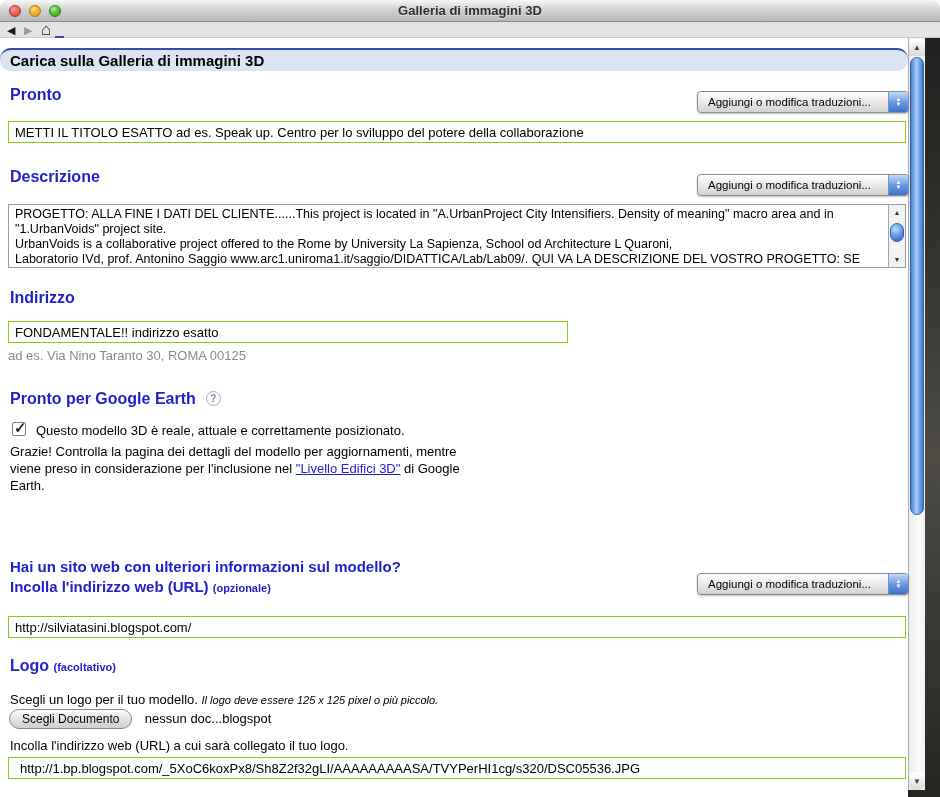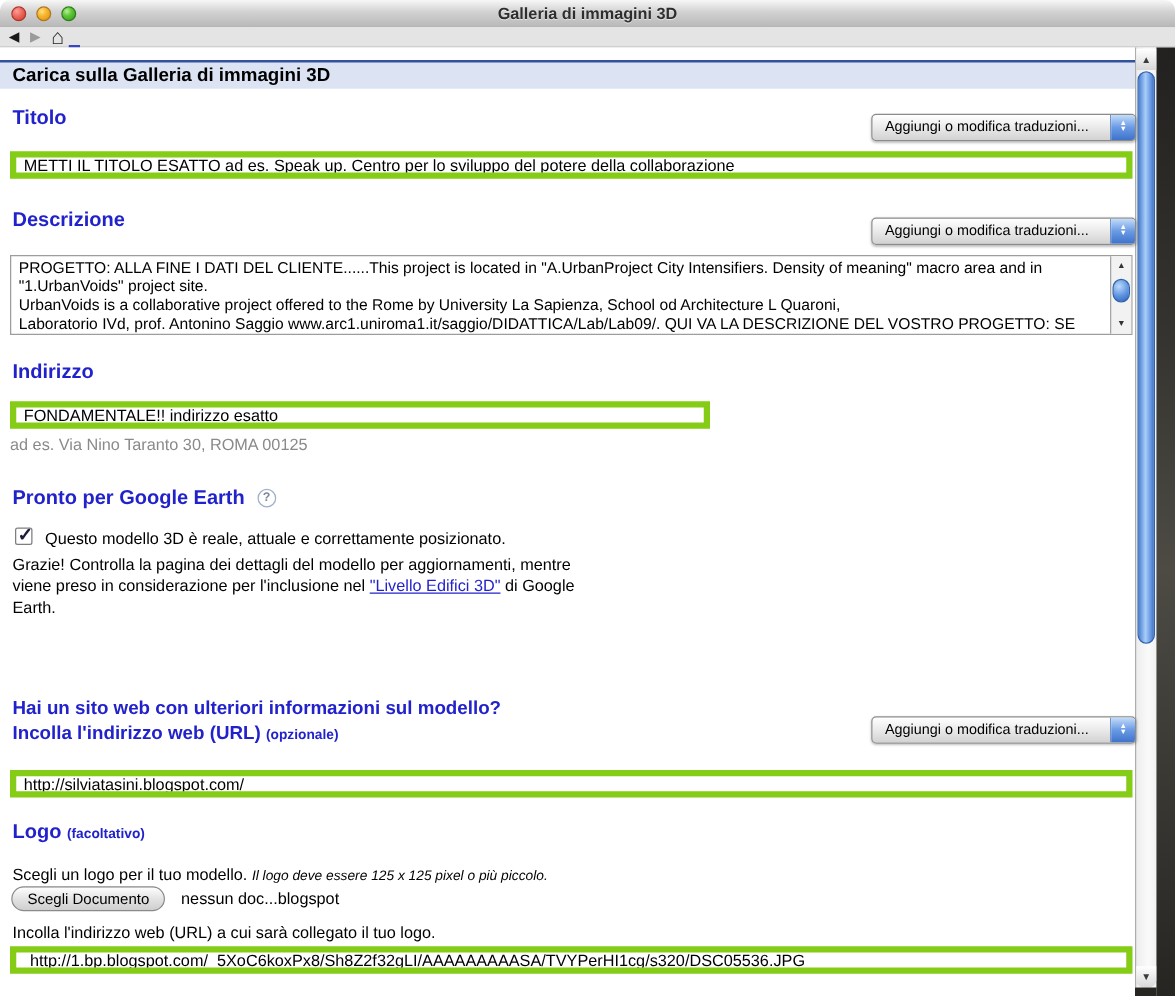--- a/index.html
+++ b/index.html
@@ -60,42 +60,42 @@
     background:linear-gradient(to right, #4a80d2, #a9cdf8 45%, #5b8fdd 85%, #3e71c2);
   }
   .vs-bottom-dark { position:absolute; left:908px; top:790px; width:17px; height:7px; background:#262522; }
 
   
   .content { position:absolute; top:38px; left:0; width:908px; height:759px; background:#fff; }
   .header-bar {
     position:absolute; top:10px; left:0; width:908px; height:23px;
     background:#dce4f4; border-top:2px solid #33519e;
     font-size:15px; font-weight:bold; color:#000;
-    line-height:21px; padding-left:10px;
+    line-height:21px; padding-left:10px;border-radius:11px;
   }
   .h-blue { position:absolute; left:10px; color:#2222cc; font-weight:bold; font-size:16px; }
   .h-small { font-size:11px; }
   .popup {
     position:absolute; left:697px; width:212px; height:22px;
     border:1px solid #8b8b8b; border-radius:4px;
     background:linear-gradient(#ffffff, #ececec 45%, #d2d2d2);
     box-shadow:0 1px 2px rgba(0,0,0,.25);
     font-size:11.5px; color:#000; cursor:default;
   }
   .popup .plabel { display:block; line-height:20px; padding-left:10px; white-space:nowrap; overflow:hidden; }
   .popup .pcap {
     position:absolute; right:0; top:0; width:20px; height:20px;
     border-left:1px solid #6f94c9; border-radius:0 3px 3px 0;
     background:linear-gradient(#c3dcfa, #6a9ae4 50%, #3e73cb);
     display:flex; flex-direction:column; align-items:center; justify-content:center;
   }
   .popup .pcap span { font-size:6px; line-height:5px; color:#ffffff; }
   .tf {
     position:absolute; left:8px; height:22px;
-    border:5px solid #84cc16; background:#fff;
+    border:1px solid #84cc16; background:#fff;
     font-family:"Liberation Sans", sans-serif;
     font-size:13px; color:#000; padding:0 6px;
   }
   .hint { position:absolute; left:8px; font-size:13px; color:#8a8a8a; }
   .body-text { font-size:13px; color:#000; }
 
   .ta-wrap { position:absolute; top:166px; left:8px; width:898px; height:64px; border:1px solid #9d9d9d; background:#fff; }
   .ta-wrap textarea {
     width:100%; height:100%; border:none; resize:none; overflow:hidden;
     font-family:"Liberation Sans", sans-serif;
@@ -155,21 +155,21 @@
   <div class="vs-up">▲</div>
   <div class="vs-thumb"></div>
   <div class="vs-down">▼</div>
 </div>
 <div class="vs-bottom-dark"></div>
 
 <div class="content">
 
   <div class="header-bar">Carica sulla Galleria di immagini 3D</div>
 
-  <div class="h-blue" style="top:48px;">Titolo</div>
+  <div class="h-blue" style="top:48px;">Pronto</div>
   <div class="popup" style="top:53px;">
     <span class="plabel">Aggiungi o modifica traduzioni...</span>
     <span class="pcap">
       <span>▲</span>
         <span>▼</span>
     </span>
   </div>
   <input class="tf" style="top: 83px; width: 898px;" value="METTI IL TITOLO ESATTO ad es. Speak up. Centro per lo sviluppo del potere della collaborazione">
 
   <div class="h-blue" style="top:130px;">Descrizione</div>

